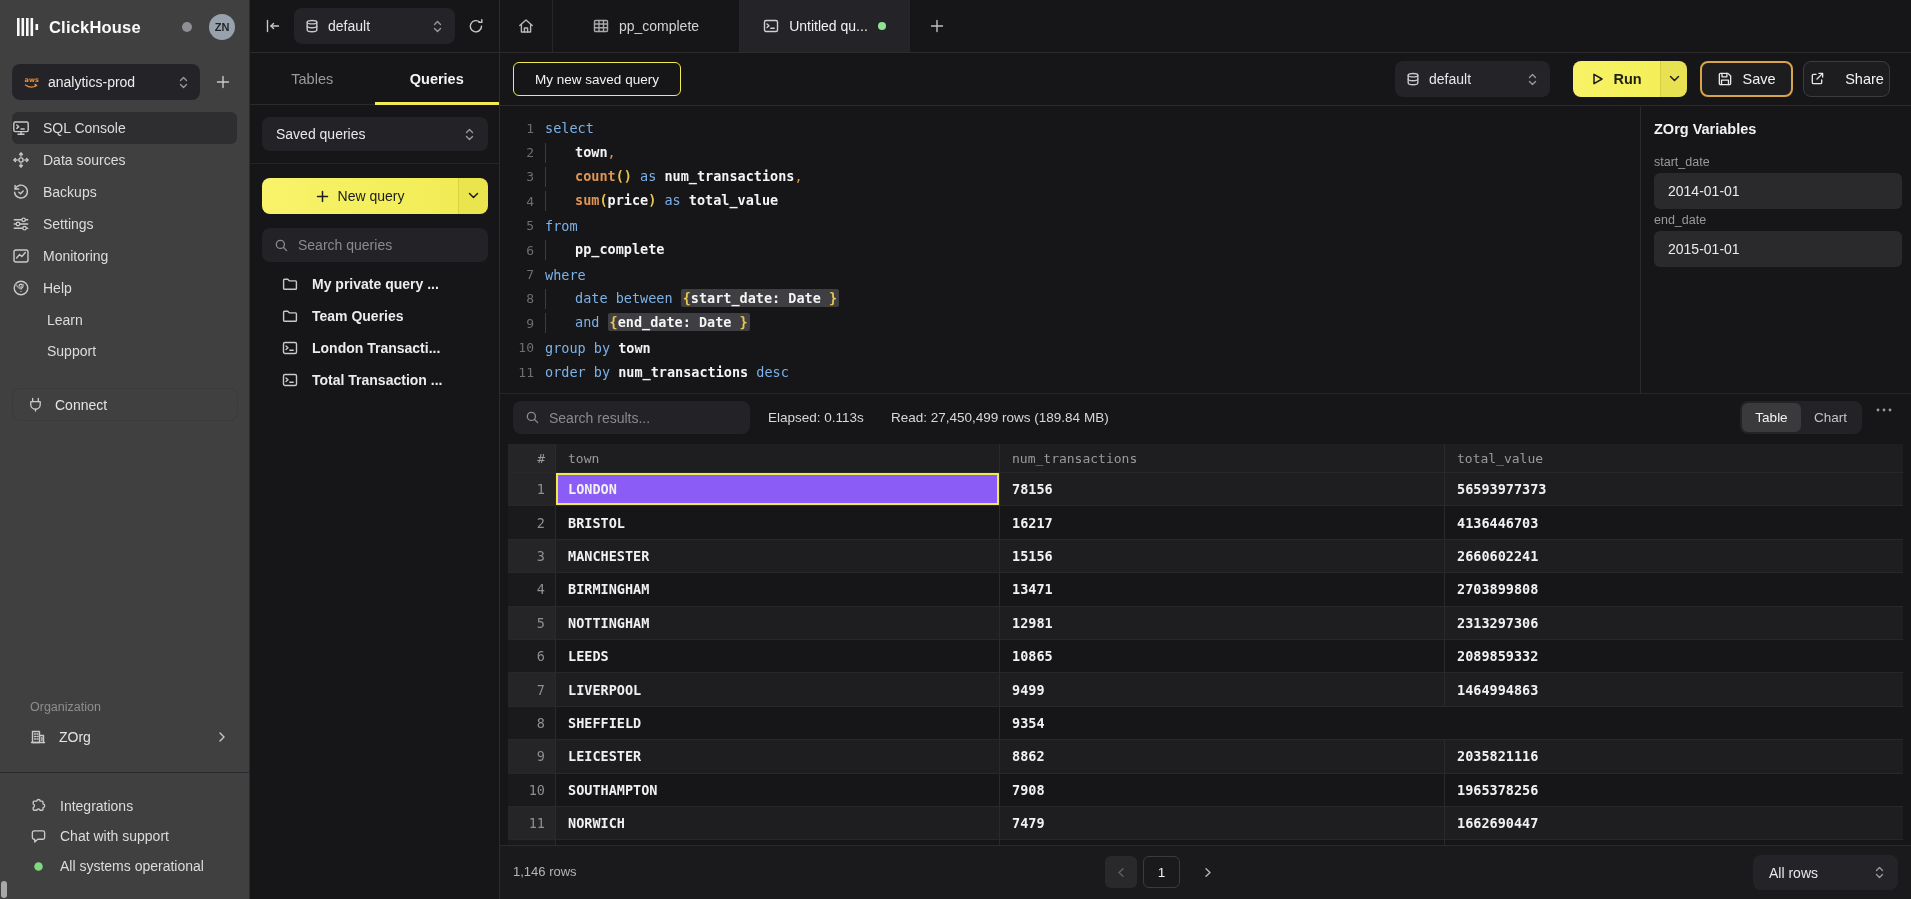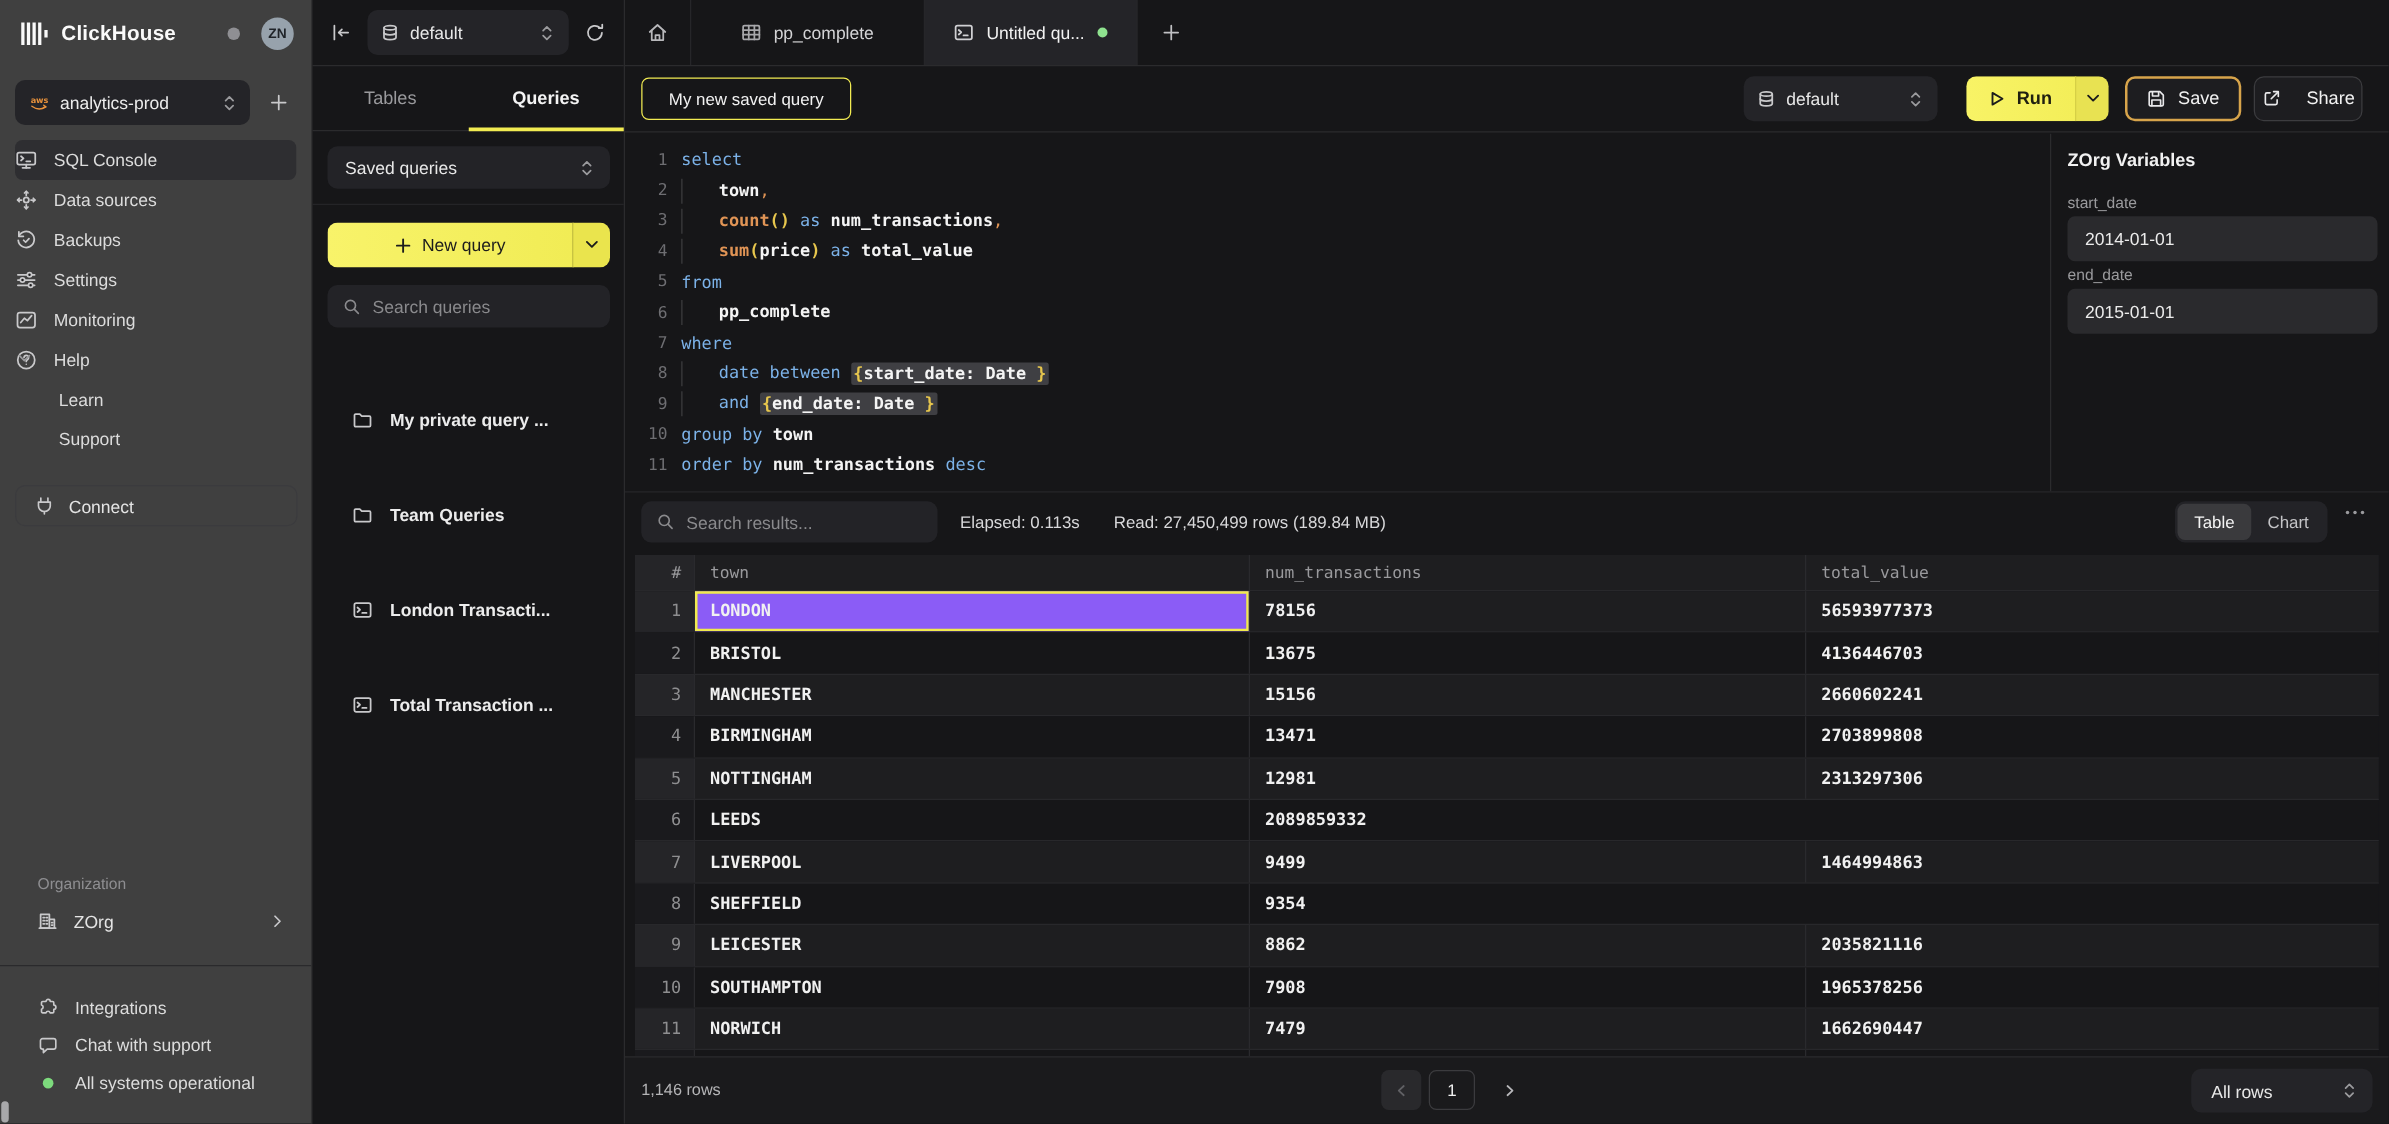--- a/index.html
+++ b/index.html
@@ -59,21 +59,21 @@
 
   .new-query { position:absolute; left:12px; top:178px; width:226px; height:36px; border-radius:8px; overflow:hidden; display:flex; cursor:pointer; }
   .new-query-main { flex:1; background:linear-gradient(90deg,#f8f36a,#f1ec55); display:flex; align-items:center; justify-content:center; gap:9px; color:#1c1c1c; font-size:14px; font-weight:500; }
   .new-query-caret { width:30px; background:#eae44d; border-left:1px solid #d9d345; display:flex; align-items:center; justify-content:center; }
 
   .search-box { position:absolute; left:12px; top:228px; width:226px; height:34px; background:#232327; border-radius:8px; display:flex; align-items:center; padding-left:12px; gap:9px; }
   .search-box input { background:transparent; border:none; outline:none; color:#e8e8e8; font-size:14px; font-family:inherit; width:170px; }
   .search-box input::placeholder { color:#8a8a8d; }
 
   .query-list { position:absolute; left:0; right:0; top:268px; }
-  .query-item { height:32px; display:flex; align-items:flex-end; gap:14px; padding-left:32px; color:#ececec; font-size:14px; font-weight:600; cursor:pointer;margin-top:44px; }
+  .query-item { height:32px; display:flex; align-items:center; gap:14px; padding-left:32px; color:#ececec; font-size:14px; font-weight:600; cursor:pointer; }
 
   
   .main { position:absolute; left:500px; top:0; width:1411px; height:899px; }
   .main-tabbar { position:absolute; left:0; right:0; top:0; height:53px; border-bottom:1px solid #2b2b2d; display:flex; align-items:stretch; }
   .home-cell { width:53px; display:flex; align-items:center; justify-content:center; border-right:1px solid #262629; cursor:pointer; }
   .doc-tab { width:187px; display:flex; align-items:center; justify-content:center; gap:10px; border-right:1px solid #262629; color:#d4d4d6; cursor:pointer; }
   .doc-tab.active { width:170px; background:#242428; color:#f2f2f2; }
   .tab-dot { width:8px; height:8px; border-radius:50%; background:#8fe28f; }
   .plus-cell { width:54px; display:flex; align-items:center; justify-content:center; cursor:pointer; }
 
@@ -623,21 +623,21 @@
         </div>
         <div class="trow tdata odd">
           <span class="tc numcol">1</span>
           <span class="tc cell-selected">LONDON</span>
           <span class="tc">78156</span>
           <span class="tc">56593977373</span>
         </div>
         <div class="trow tdata even">
           <span class="tc numcol">2</span>
           <span class="tc">BRISTOL</span>
-          <span class="tc">13675</span>
+          <span class="tc">16217</span>
           <span class="tc">4136446703</span>
         </div>
         <div class="trow tdata odd">
           <span class="tc numcol">3</span>
           <span class="tc">MANCHESTER</span>
           <span class="tc">15156</span>
           <span class="tc">2660602241</span>
         </div>
         <div class="trow tdata even">
           <span class="tc numcol">4</span>
@@ -647,20 +647,21 @@
         </div>
         <div class="trow tdata odd">
           <span class="tc numcol">5</span>
           <span class="tc">NOTTINGHAM</span>
           <span class="tc">12981</span>
           <span class="tc">2313297306</span>
         </div>
         <div class="trow tdata even">
           <span class="tc numcol">6</span>
           <span class="tc">LEEDS</span>
+          <span class="tc">10865</span>
           <span class="tc">2089859332</span>
         </div>
         <div class="trow tdata odd">
           <span class="tc numcol">7</span>
           <span class="tc">LIVERPOOL</span>
           <span class="tc">9499</span>
           <span class="tc">1464994863</span>
         </div>
         <div class="trow tdata even">
           <span class="tc numcol">8</span>

